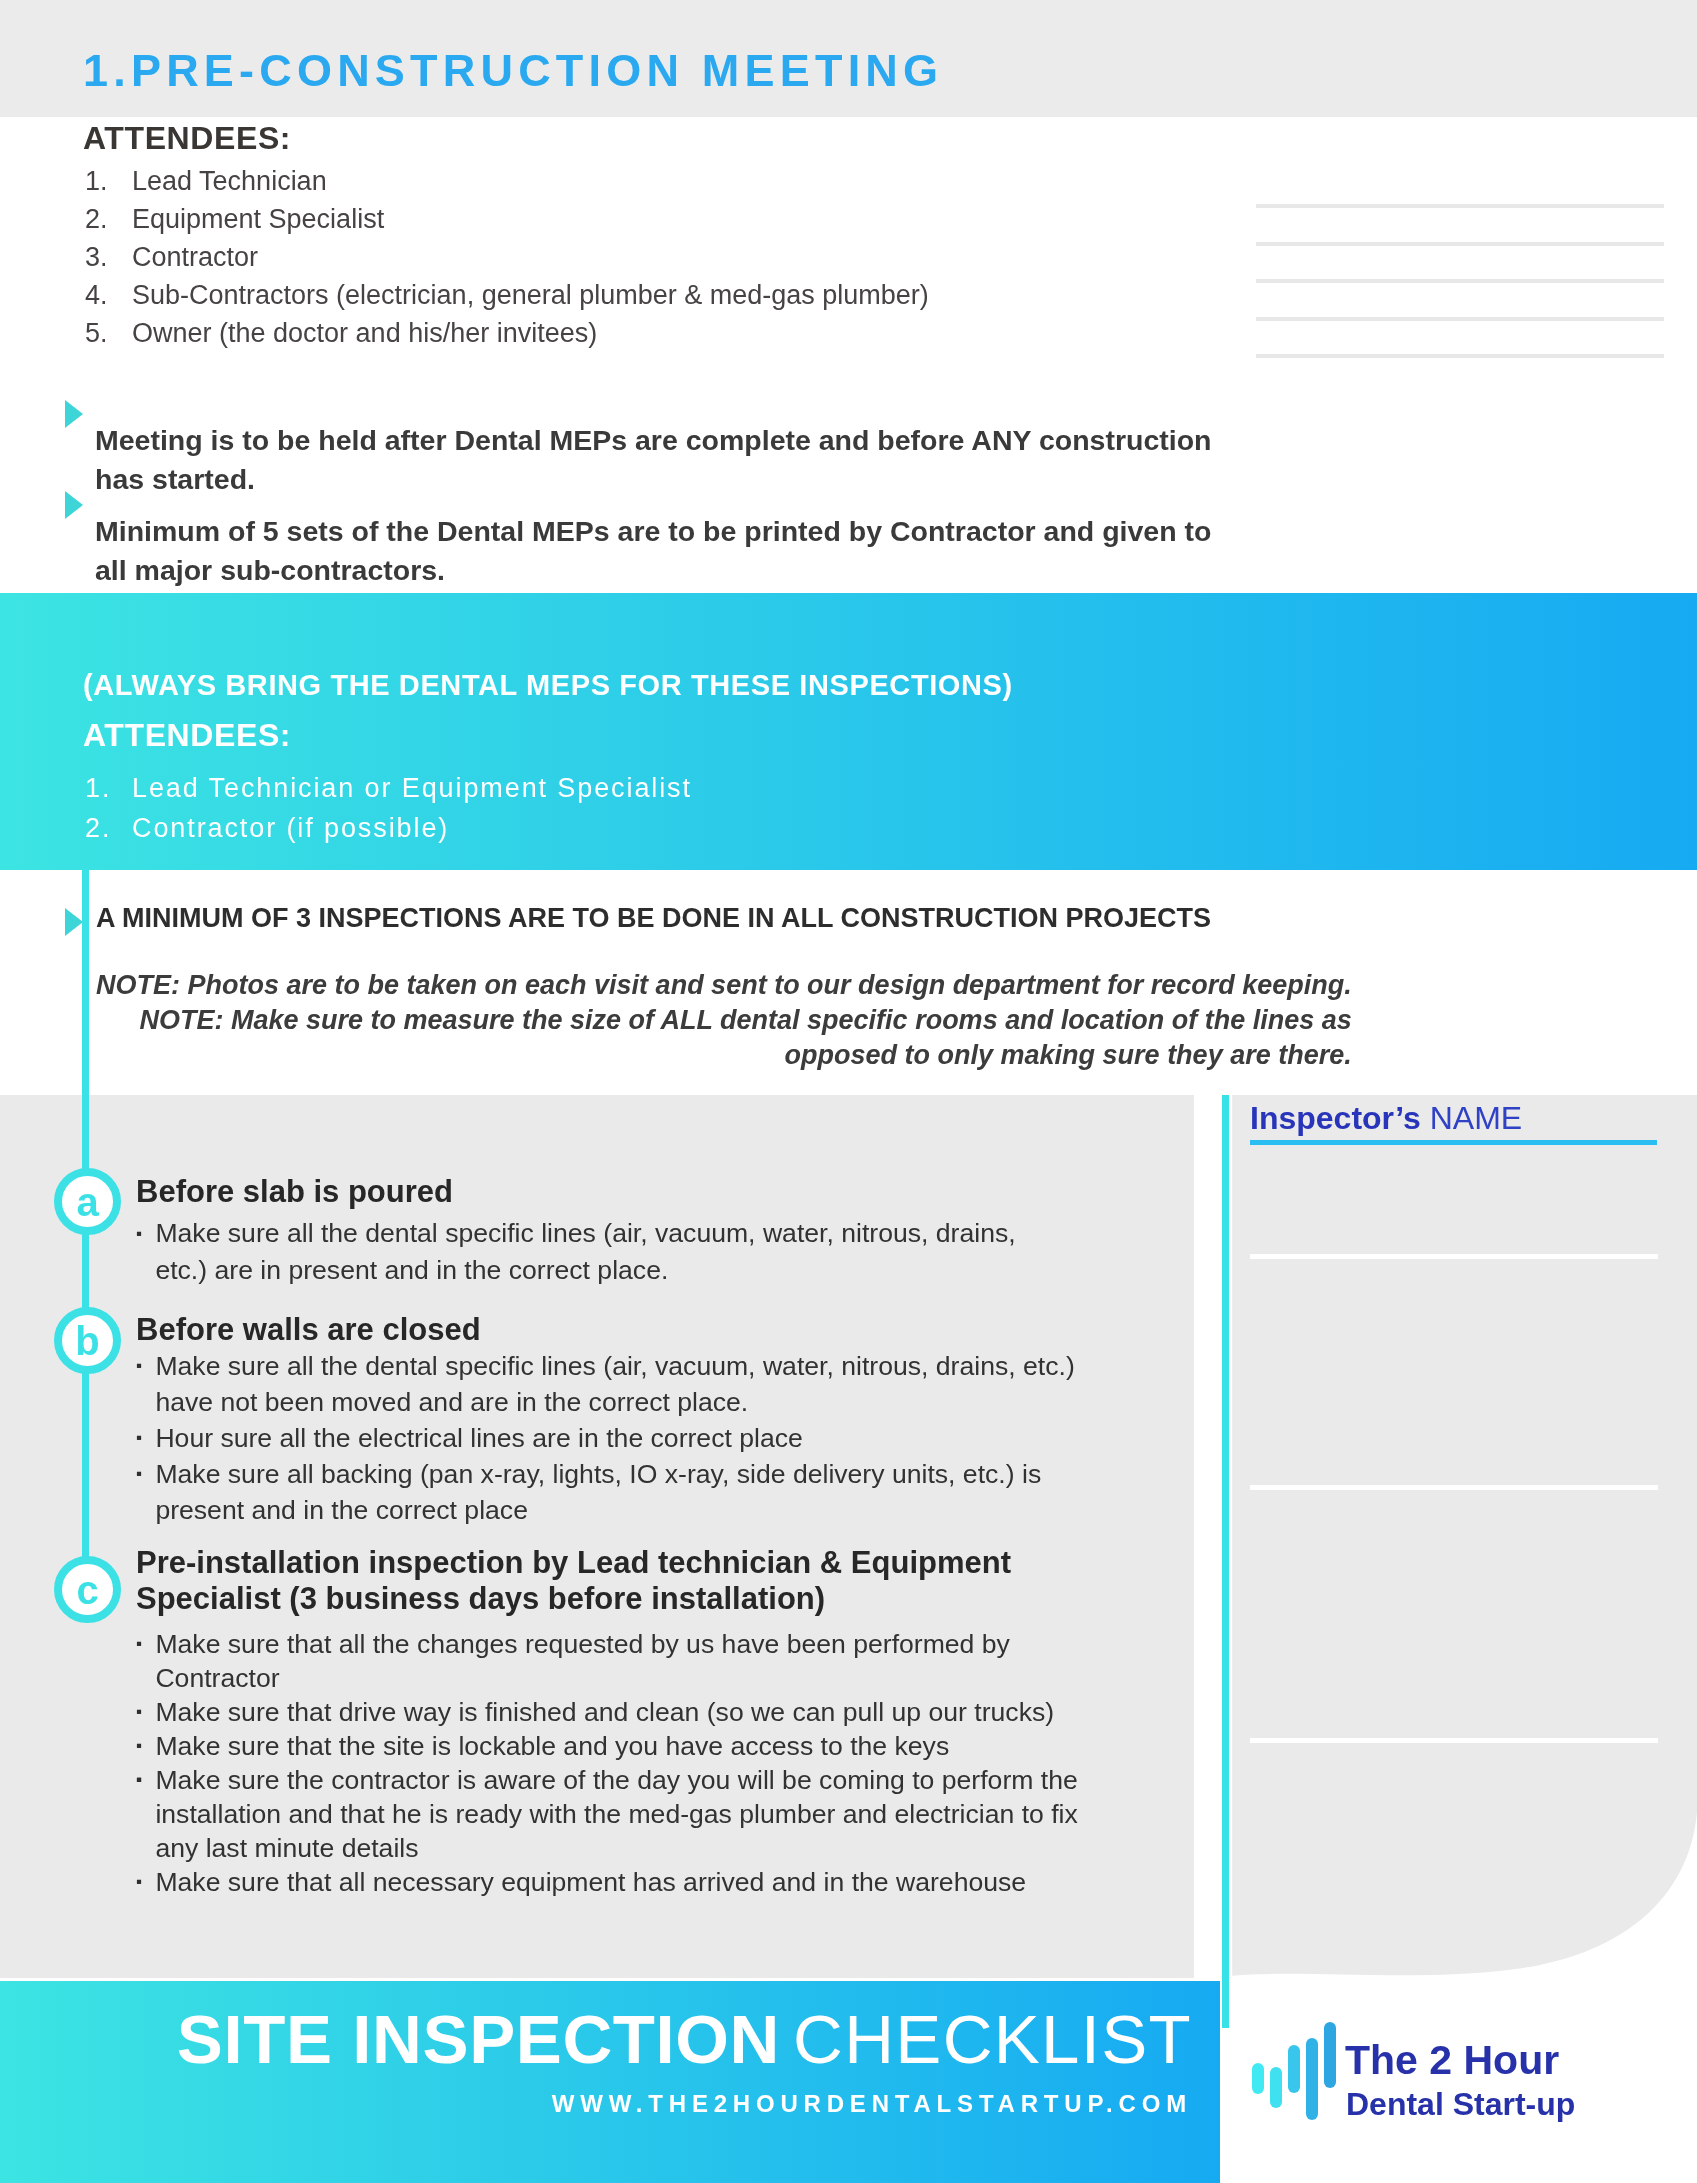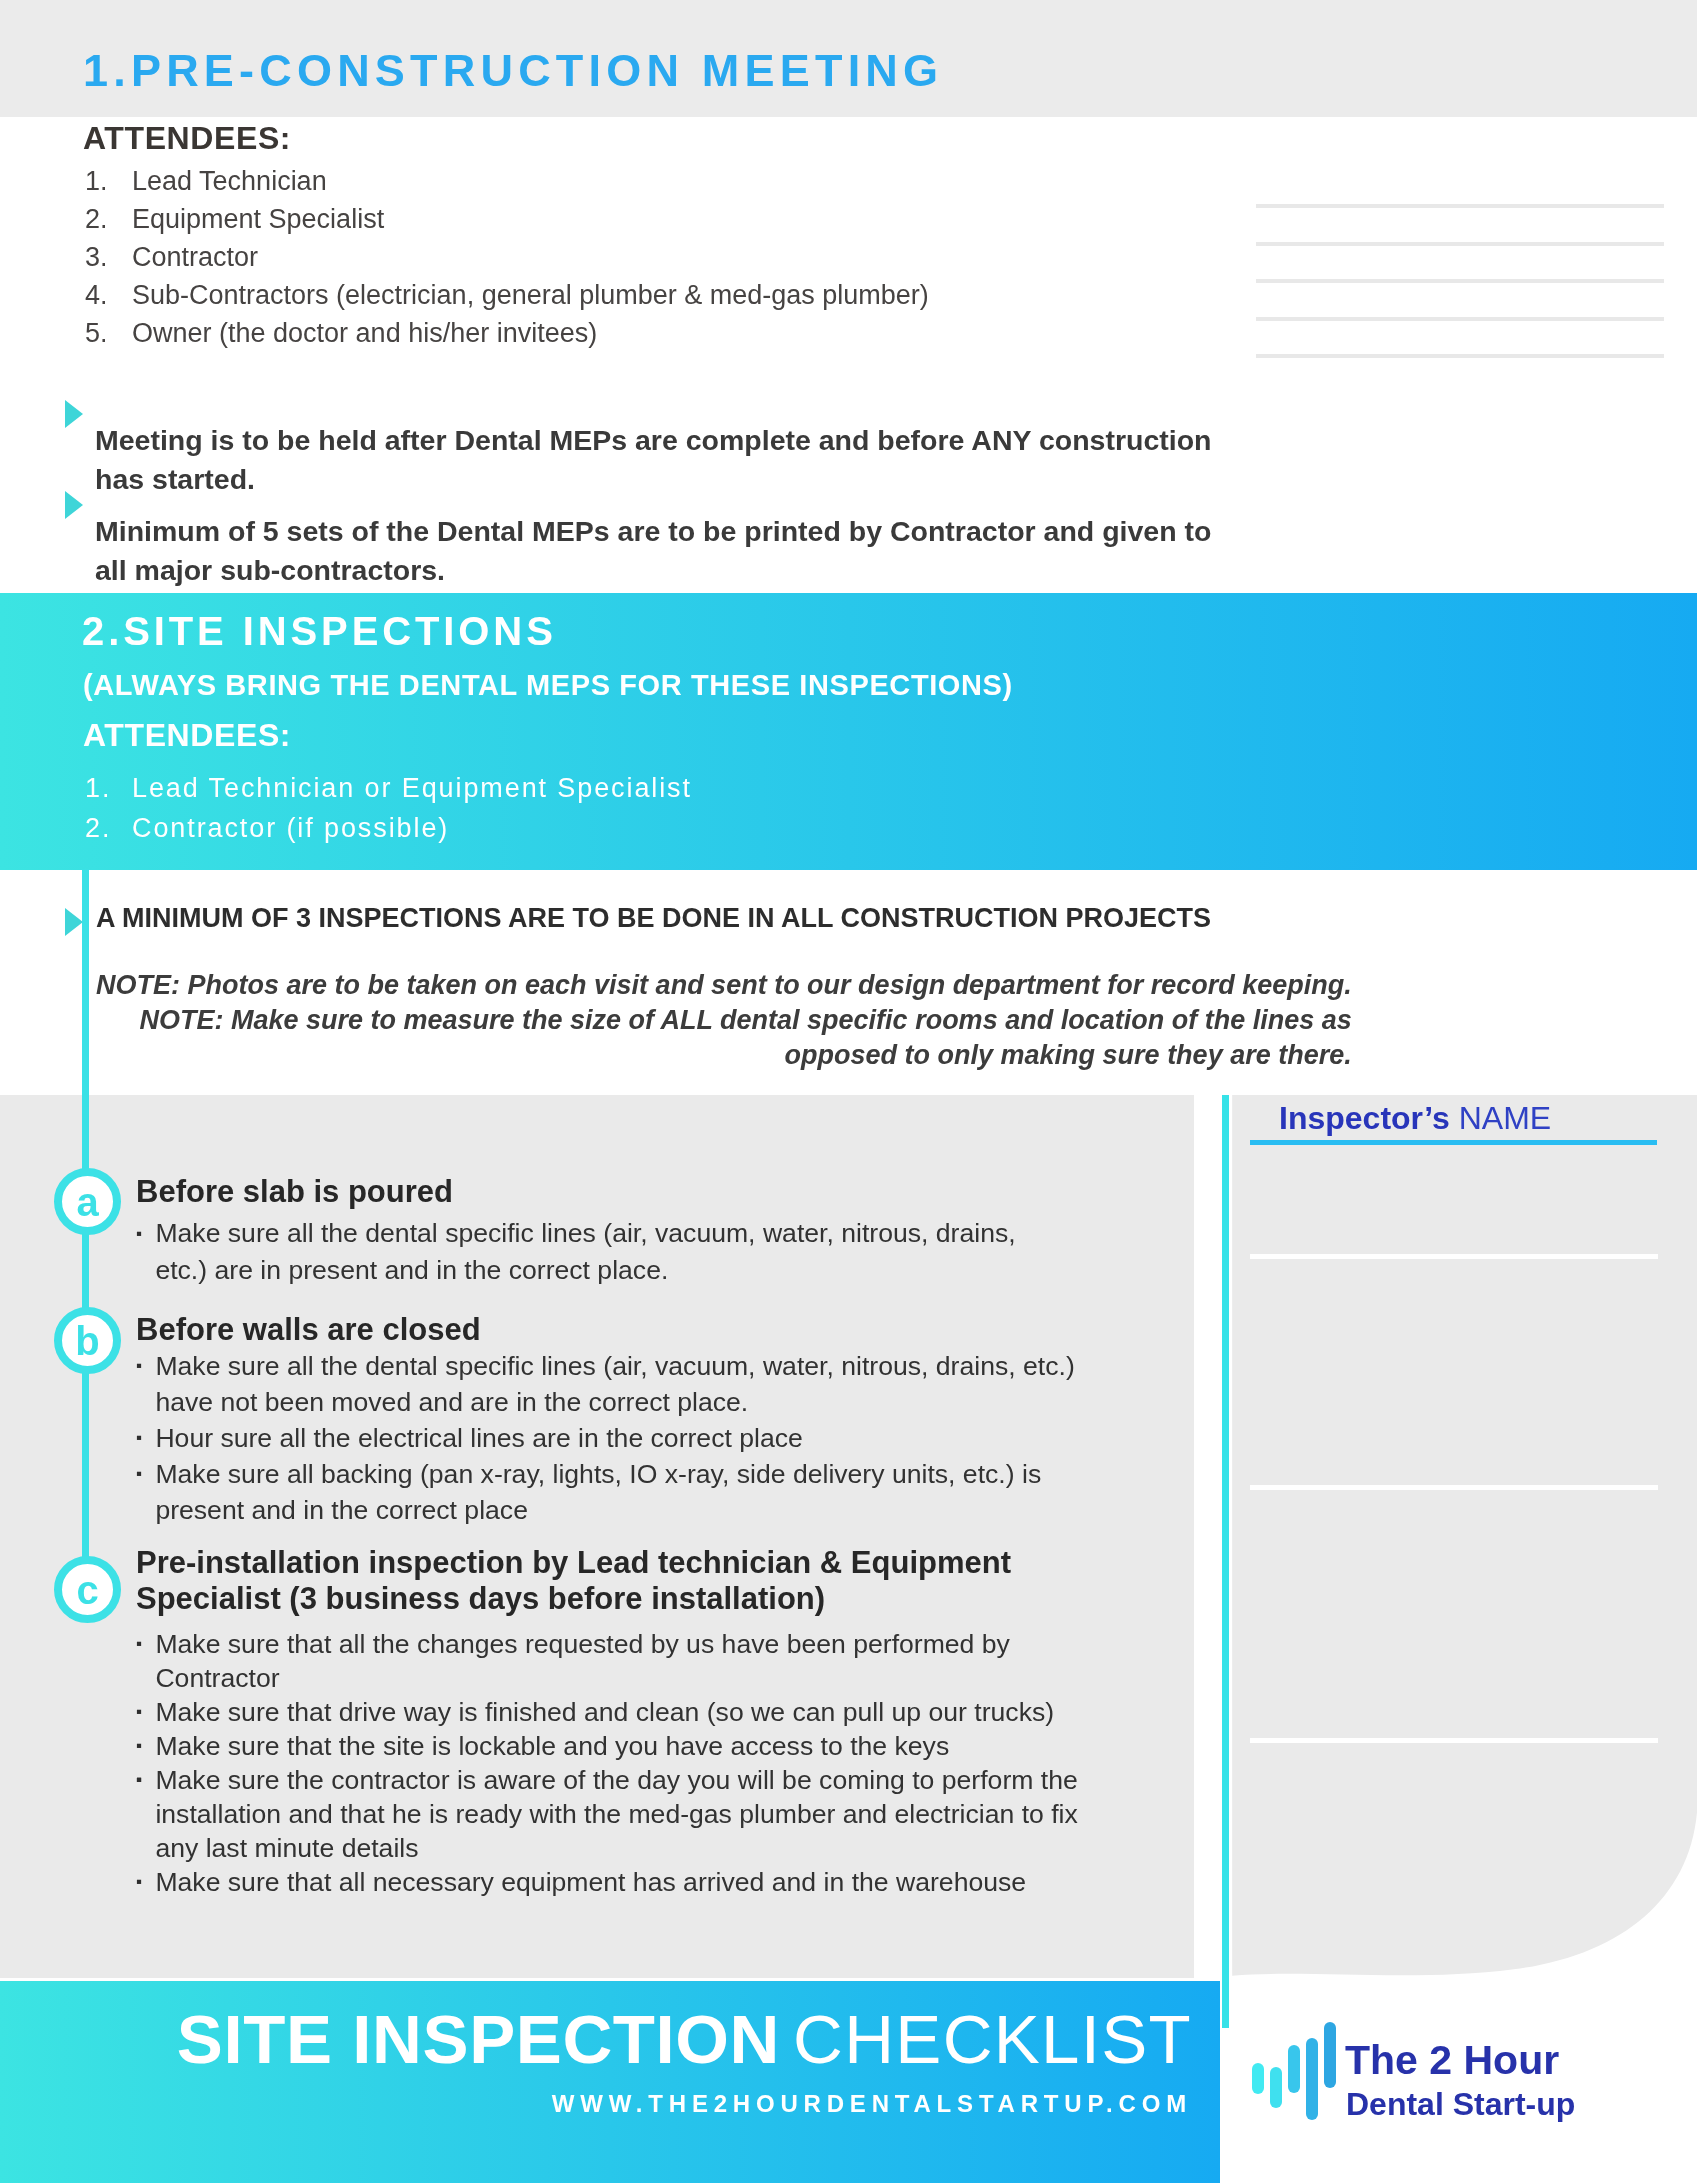--- a/index.html
+++ b/index.html
@@ -30,21 +30,21 @@
 
   .callout2{left:96px;top:905px;font-size:27px;font-weight:700;color:#2d2d2d;line-height:1;}
   .notes{left:96px;top:968px;font-size:27px;font-weight:700;font-style:italic;line-height:35px;color:#3c3c3c;text-align:right;}
 
   
   .panel-left{left:0;top:1095px;width:1194px;height:883px;background:#eaeaea;}
   .panel-right-svg{left:1232px;top:1095px;}
   .divider{left:1222px;top:1095px;width:7.1px;height:933px;background:#36e2e8;}
 
   .insp-label{left:1250px;top:1102px;font-size:32px;line-height:1;}
-  .insp-bold{font-weight:800;color:#2835ba;margin-left:29px;}
+  .insp-bold{font-weight:800;color:#2835ba;}
   .insp-reg{font-weight:400;color:#2f41c4;margin-left:9px;}
   .insp-rule{left:1250px;top:1140px;width:407px;height:5.2px;background:#29bdf2;}
   .wline{left:1250px;width:408px;height:4.5px;background:#ffffff;}
 
   
   .connector{left:82px;top:869px;width:7.1px;height:721px;background:#3ae1e6;z-index:1;}
   .circle{left:54px;width:51px;height:51px;border:8.4px solid #3ce1e6;border-radius:50%;background:#ffffff;
           display:flex;align-items:center;justify-content:center;color:#3ce1e6;font-size:40px;font-weight:700;z-index:2;line-height:1;}
 
   
@@ -108,21 +108,20 @@
   <div class="abs writein" style="top:354px;"></div>
 
   <div class="abs tri" style="left:65px;top:400px;"></div>
   <div class="abs callout pre" style="top:393px;">Meeting is to be held after Dental MEPs are complete and before ANY construction
 has started.</div>
   <div class="abs tri" style="left:65px;top:491px;"></div>
   <div class="abs callout pre" style="top:484px;">Minimum of 5 sets of the Dental MEPs are to be printed by Contractor and given to
 all major sub-contractors.</div>
 
   <div class="abs band2"></div>
-  <div class="abs s2-title">2.SITE INSPECTIONS</div>
   <div class="abs s2-sub">(ALWAYS BRING THE DENTAL MEPS FOR THESE INSPECTIONS)</div>
   <div class="abs s2-att">ATTENDEES:</div>
   <div class="abs numlist2">
     <div class="row">
         <span class="num">1.</span>
         <span>Lead Technician or Equipment Specialist</span>
       </div>
     <div class="row">
         <span class="num">2.</span>
         <span>Contractor (if possible)</span>

